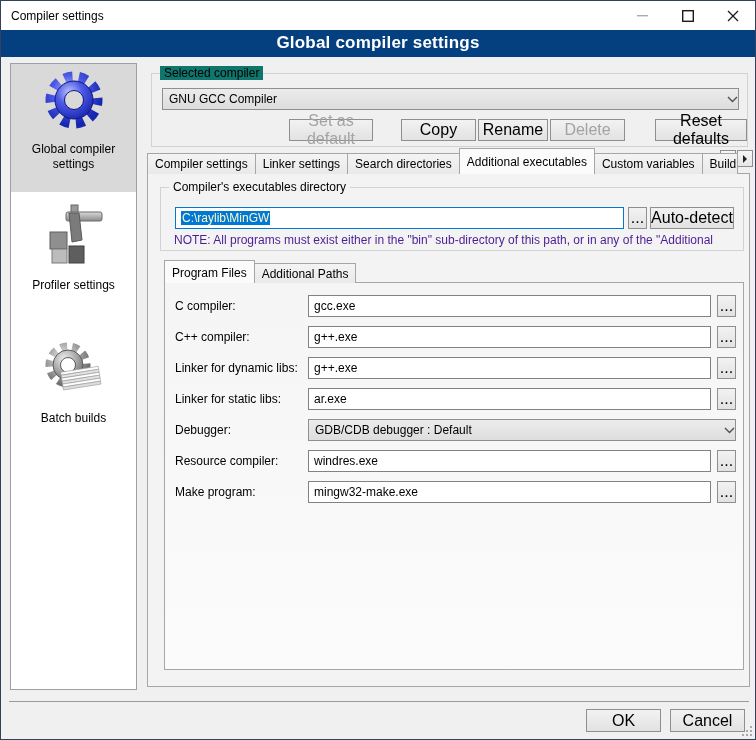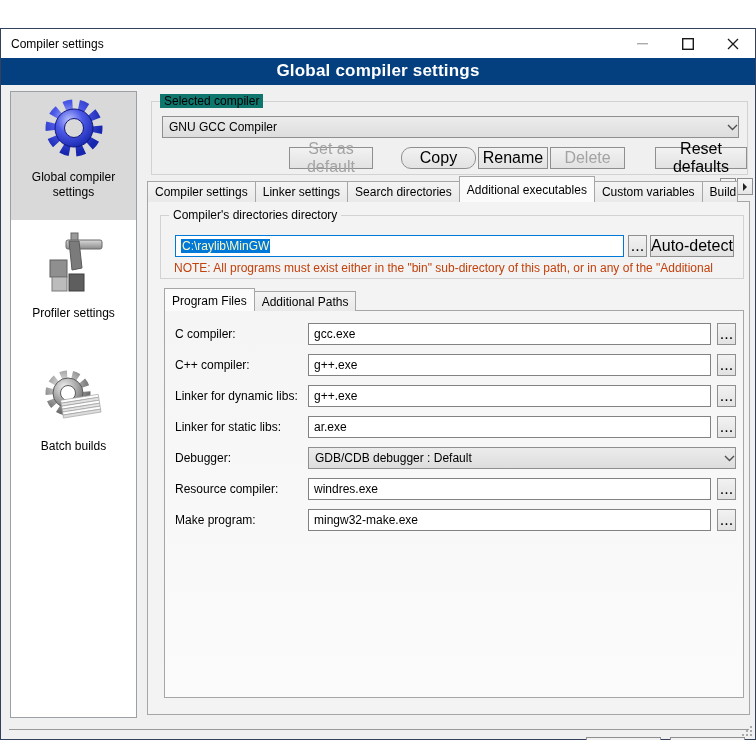--- a/index.html
+++ b/index.html
@@ -5,21 +5,20 @@
   * { box-sizing: border-box; margin: 0; padding: 0; }
   html,body { width:756px; height:740px; }
   body {
     font-family: "Liberation Sans", "DejaVu Sans", sans-serif;
     font-size: 12px; color:#000;
     position: relative; overflow: hidden;
   }
   .window {
     position:absolute; inset:0; background:#f0f0f0;
     border:1px solid #33415c;
-    margin-top:28px;
   }
   
   .titlebar { position:absolute; left:0; right:0; top:0; height:29px; background:#ffffff; display:flex; align-items:center; }
   .titlebar .title { padding-left:10px; font-size:12px; }
   .caption-buttons { position:absolute; right:0; top:0; height:29px; display:flex; }
   .cap-btn { width:45px; height:29px; display:flex; align-items:center; justify-content:center; background:transparent; border:none; }
   
   .banner { position:absolute; left:0; right:0; top:29px; height:27px; color:#fff; font-weight:bold; font-size:17px; text-align:center; line-height:26px; letter-spacing:.2px; }
   
   .sidebar { position:absolute; left:9px; top:62px; width:127px; height:627px; background:#fff; border:1px solid #9aa0a6; overflow:hidden; }
@@ -59,21 +58,21 @@
   .tabstrip { position:absolute; display:flex; align-items:flex-end; }
   .tab {
     background:linear-gradient(#f4f4f4,#e9e9e9); border:1px solid #a6a6a6; border-bottom:none;
     padding:3px 7px 4px 7px; height:21px; white-space:nowrap; overflow:hidden; margin-right:-1px;
   }
   .tab.active { background:#fbfbfb; height:26px; padding-top:6px; position:relative; z-index:3; }
   .tab.clipped { width:36px; }
   .tabpage { position:absolute; border:1px solid #a6a6a6; background:#f3f3f3; z-index:1; }
   .spin-btn { position:absolute; width:16px; height:17px; top:149px; background:linear-gradient(#f6f6f6,#e6e6e6); border:1px solid #8f8f8f; display:flex; align-items:center; justify-content:center; }
   
-  .note { position:absolute; color:#c2410c; white-space:nowrap; overflow:hidden; }
+  .note { position:absolute; color:#4c1d95; white-space:nowrap; overflow:hidden; }
   
   .flabel { position:absolute; white-space:nowrap; }
   
   .divider { position:absolute; left:8px; width:740px; top:700px; height:1px; background:#9a9a9a; }
   .grip { position:absolute; right:3px; bottom:3px; }
 </style>
 </head>
 <body>
 
 <div class="window">
@@ -163,21 +162,21 @@
 
   <div class="groupbox" style="left:150px; top:72px; width:597px; height:74px;">
     <span class="legend">Selected compiler</span>
     <div class="combo" style="left:10px; top:14px; width:577px;">
       <span>GNU GCC Compiler</span>
       <svg width="11" height="7">
           <path d="M1 1 L5.5 5.5 L10 1" fill="none" stroke="#505050" stroke-width="1.4"></path>
         </svg>
     </div>
     <button class="btn disabled" style="left:137px; top:45px; width:84px;">Set as default</button>
-    <button class="btn" style="left:249px; top:45px; width:75px;border-radius:10px;">Copy</button>
+    <button class="btn" style="left:249px; top:45px; width:75px;">Copy</button>
     <button class="btn" style="left:326px; top:45px; width:70px;">Rename</button>
     <button class="btn disabled" style="left:398px; top:45px; width:75px;">Delete</button>
     <button class="btn" style="left:503px; top:45px; width:92px;">Reset defaults</button>
   </div>
 
   <div class="tabstrip" style="left:146px; top:147px; height:26px; z-index:2;">
     <div class="tab">Compiler settings</div>
     <div class="tab">Linker settings</div>
     <div class="tab">Search directories</div>
     <div class="tab active">Additional executables</div>
@@ -191,21 +190,21 @@
   </button>
   <button class="spin-btn" style="left:736px;">
     <svg width="6" height="8">
         <path d="M1 0 L5 4 L1 8 Z" fill="#222"></path>
       </svg>
   </button>
 
   <div class="tabpage" style="left:146px; top:172px; width:603px; height:514px;">
 
     <div class="groupbox" style="left:12px; top:13px; width:584px; height:64px;">
-      <span class="legend" style="background:#f3f3f3;">Compiler's directories directory</span>
+      <span class="legend" style="background:#f3f3f3;">Compiler's executables directory</span>
       <div class="textbox focused" style="left:14px; top:19px; width:449px;">
         <span class="sel">C:\raylib\MinGW</span>
       </div>
       <button class="btn" style="left:467px; top:19px; width:19px;">...</button>
       <button class="btn" style="left:489px; top:19px; width:84px;">Auto-detect</button>
       <div class="note" style="left:13px; top:45px; width:565px;">NOTE: All programs must exist either in the "bin" sub-directory of this path, or in any of the "Additional</div>
     </div>
 
     <div class="tabstrip" style="left:16px; top:86px; height:23px; z-index:2;">
       <div class="tab active" style="height:23px; padding-top:5px;">Program Files</div>

